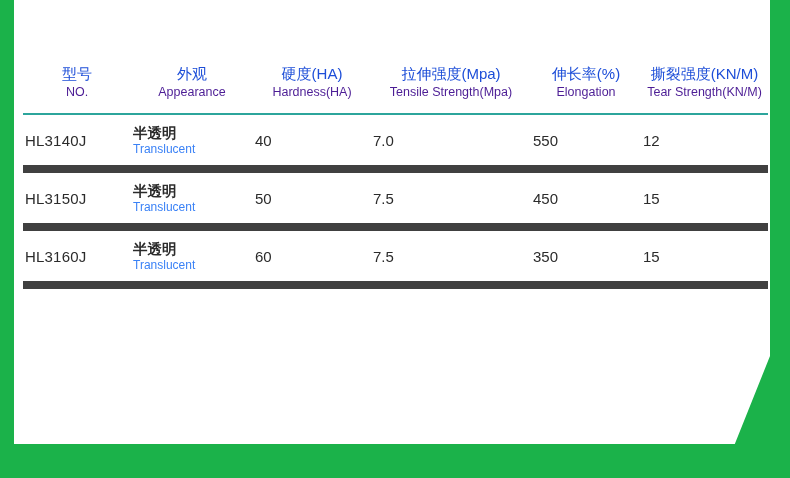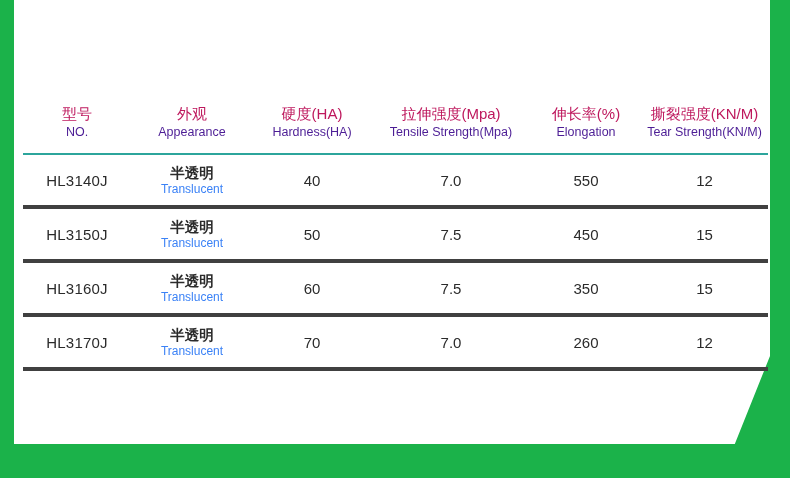--- a/index.html
+++ b/index.html
@@ -106,38 +106,36 @@
   table.spec thead th {
     padding: 14px 2px 12px 2px;
     text-align: center;
     font-weight: normal;
     vertical-align: bottom;
     border-bottom: 2px solid #2ca59c;
   }
   .hdr-cn {
     display: block;
     font-size: 15px;
-    color: #be185d;
+    color: #1d4ed8;
     line-height: 20px;
     white-space: nowrap;
-    margin-top: 40px;
   }
   .hdr-en {
     display: block;
     font-size: 12.5px;
     color: #4c1d95;
     line-height: 17px;
     white-space: nowrap;
   }
 
   table.spec tbody td {
     height: 50px;
-    text-align: center;
     vertical-align: middle;
-    border-bottom: 4px solid #404040;
+    border-bottom: 8px solid #404040;
     font-size: 15px;
     color: #2b2b2b;
     padding: 0 2px;
   }
   td.cell-no {
     font-size: 15.5px;
     letter-spacing: 0.2px;
   }
   .app-cn {
     display: block;
@@ -229,28 +227,17 @@
           <td class="cell-no">HL3160J</td>
           <td>
             <span class="app-cn">半透明</span>
             <span class="app-en">Translucent</span>
           </td>
           <td>60</td>
           <td>7.5</td>
           <td>350</td>
           <td>15</td>
         </tr>
-        <tr>
-          <td class="cell-no">HL3170J</td>
-          <td>
-            <span class="app-cn">半透明</span>
-            <span class="app-en">Translucent</span>
-          </td>
-          <td>70</td>
-          <td>7.0</td>
-          <td>260</td>
-          <td>12</td>
-        </tr>
       </tbody>
     </table>
   </div>
 
 </div>
 
 </body></html>

